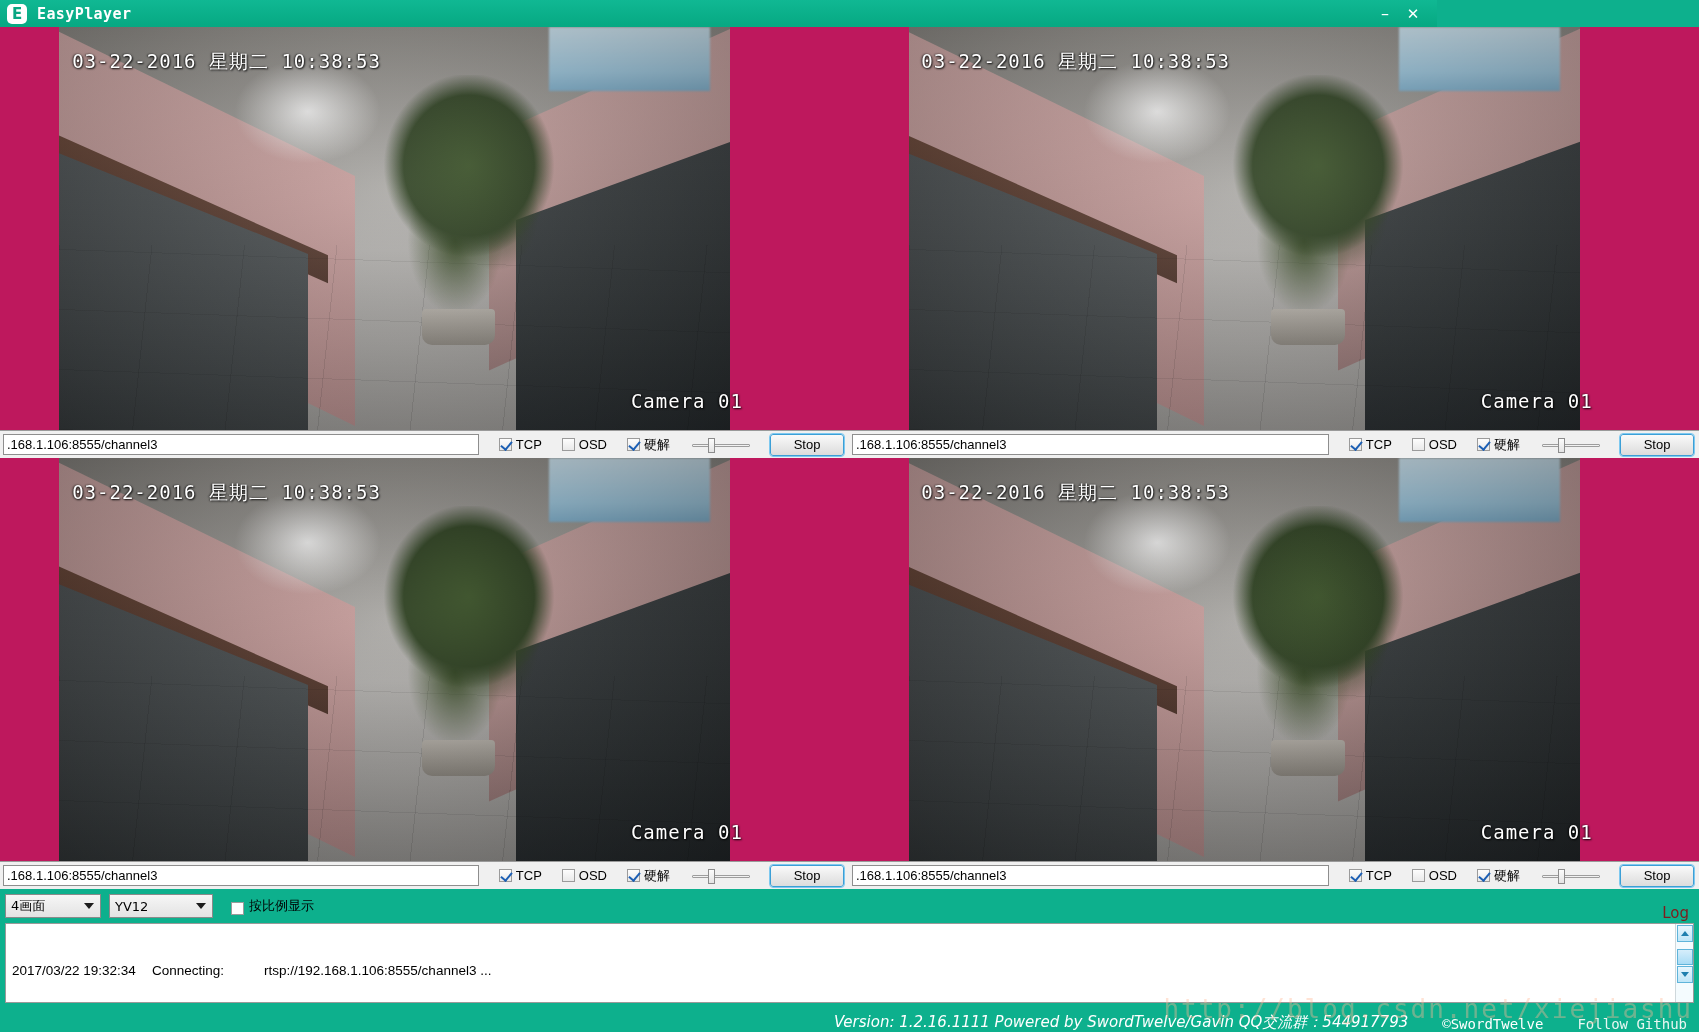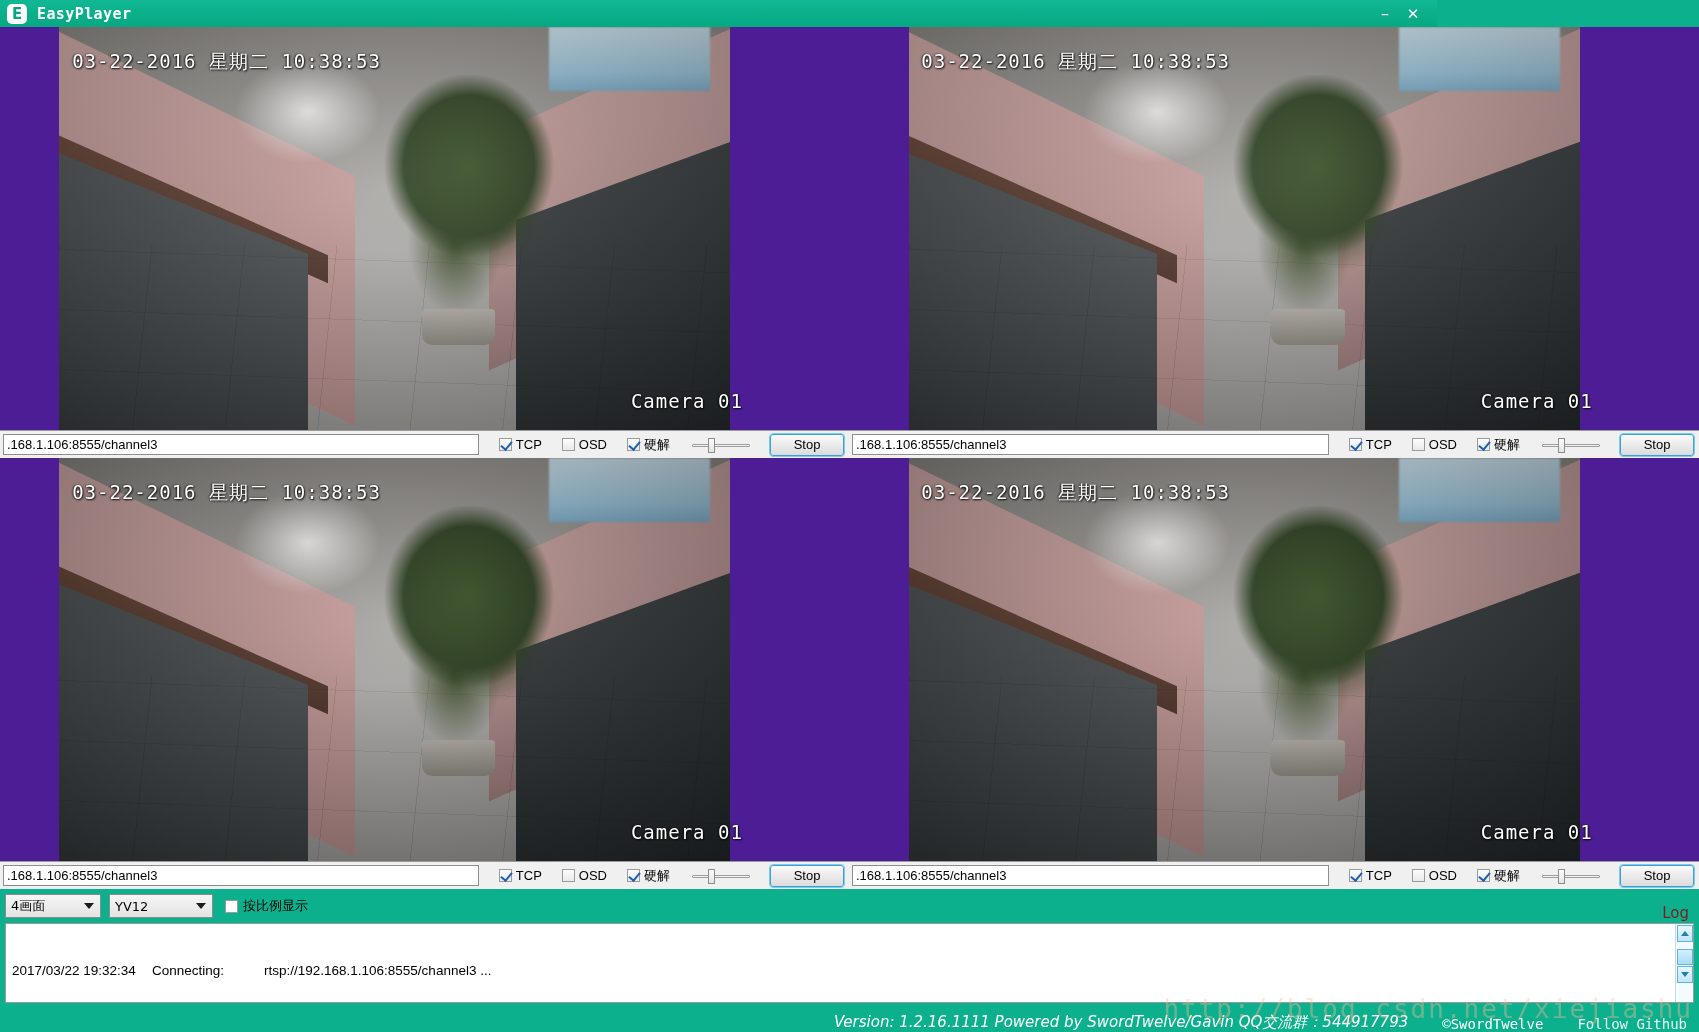--- a/index.html
+++ b/index.html
@@ -63,21 +63,21 @@
     width: 849px; height: 431px;
   }
   .cell.c0 { left: 0;   top: 0; }
   .cell.c1 { left: 849px; top: 0; width: 850px; }
   .cell.c2 { left: 0;   top: 431px; }
   .cell.c3 { left: 849px; top: 431px; width: 850px; }
 
   .video {
     position: absolute; left: 0; top: 0;
     width: 100%; height: 403px;
-    background: #4c1d95;
+    background: #be185d;
     overflow: hidden;
   }
   
   .pic {
     position: absolute;
     left: 7%; top: 0;
     width: 79%; height: 100%;
     overflow: hidden;
     background: #6f7175;
   }
@@ -286,22 +286,22 @@
   .select.s2 { width: 104px; margin-left: 8px; }
   .select .arrow {
     position: absolute; right: 6px; top: 50%;
     transform: translateY(-50%);
     width: 0; height: 0;
     border-left: 5px solid transparent;
     border-right: 5px solid transparent;
     border-top: 6px solid #1c1c1c;
   }
   .ratio-cb {
-    display: flex; align-items: center;
-    margin-left: 12px;
+    display: flex; align-items: flex-end;
+    margin-left: 18px;
   }
   .ratio-cb .box {
     width: 13px; height: 13px;
     border: 1px solid #9b9b9b;
     background: #ffffff;
     flex: none;
   }
   .ratio-cb .lbl {
     margin-left: 5px;
     font-family: "DejaVu Sans", sans-serif;

